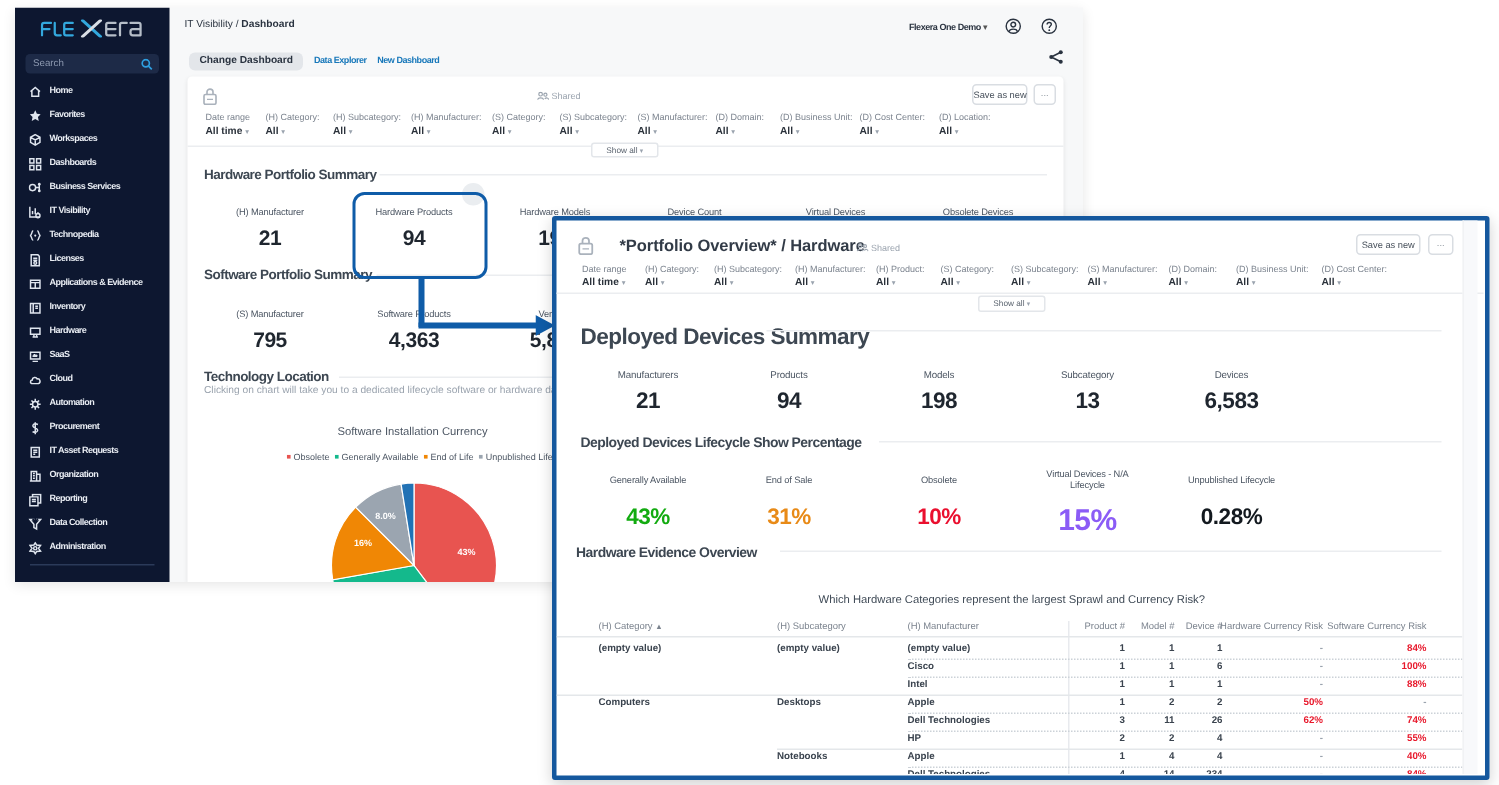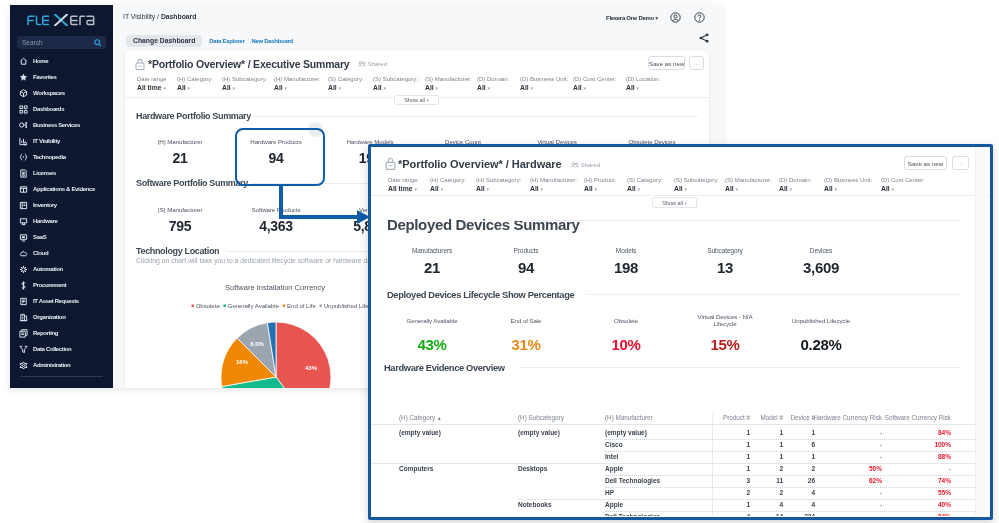--- a/index.html
+++ b/index.html
@@ -73,21 +73,20 @@
           <circle cx="9.8" cy="9.8" r="1.6" fill="#2a3340"></circle>
           <path d="M2.2,6 L9.8,2.2 M2.2,6 L9.8,9.8" stroke="#2a3340" stroke-width="1.3"></path>
         </svg>
     </div>
     <div id="maincard">
       <svg style="position:absolute;left:10px;top:7px" width="10" height="12" viewBox="0 0 10 12">
           <rect x="1" y="5" width="8" height="6.5" rx="1" fill="none" stroke="#aab2bc" stroke-width="1.1"></rect>
           <path d="M3,5 L3,3.2 C3,0.8 7,0.8 7,3.2 L7,5" fill="none" stroke="#aab2bc" stroke-width="1.1"></path>
           <path d="M3,8.2 L7,8.2" stroke="#aab2bc" stroke-width="0.8"></path>
         </svg>
-      <div class="dash-title">*Portfolio Overview* / Executive Summary</div>
       <div class="shared" style="left:233px;top:10px"><svg width="8" height="6" viewBox="0 0 10 7" style="vertical-align:-1px">
             <circle cx="3" cy="2" r="1.5" fill="none" stroke="#9aa3ae"></circle>
             <circle cx="7" cy="2.4" r="1.3" fill="none" stroke="#9aa3ae"></circle>
             <path d="M0.5,6.5 C1,4.5 5,4.5 5.5,6.5 M6.5,6 C7.5,4.6 9.5,5 9.7,6.5" fill="none" stroke="#9aa3ae"></path>
           </svg> Shared</div>
       <div class="btn" style="left:523px;top:5px;width:37px;height:14px;line-height:13px">Save as new</div>
       <div class="btn" style="left:564px;top:5px;width:15px;height:14px;line-height:11px;color:#8e979f">...</div>
       <div class="filters" id="mainfilters" style="top:25px">
           <div class="flt" style="left:12px;top:0">
             <div class="lb">Date range</div>
@@ -361,21 +360,21 @@
   <div class="arr" id="arr-h" style="left:279px; top:215px; width:79px; height:3.5px;"></div>
   <svg id="arr-head" style="position:absolute; left:357px; top:210px;" width="13" height="14">
       <polygon points="0,0 13,7 0,14" fill="#0f5ca8"></polygon>
     </svg>
   <div id="overlay">
     <svg style="position:absolute;left:14px;top:10px" width="11" height="13" viewBox="0 0 10 12">
         <rect x="1" y="5" width="8" height="6.5" rx="1" fill="none" stroke="#aab2bc" stroke-width="1.1"></rect>
         <path d="M3,5 L3,3.2 C3,0.8 7,0.8 7,3.2 L7,5" fill="none" stroke="#aab2bc" stroke-width="1.1"></path>
         <path d="M3,8.2 L7,8.2" stroke="#aab2bc" stroke-width="0.8"></path>
       </svg>
-    <div class="dash-title" style="left:27px;top:11px;font-size:11px;letter-spacing:-0.05px">*Portfolio Overview* / Hardware</div>
+    <div class="dash-title" style="left:42px;top:11px;font-size:11px;letter-spacing:-0.05px">*Portfolio Overview* / Hardware</div>
     <div class="shared" style="left:200px;top:15px"><svg width="8" height="6" viewBox="0 0 10 7" style="vertical-align:-1px">
           <circle cx="3" cy="2" r="1.5" fill="none" stroke="#9aa3ae"></circle>
           <circle cx="7" cy="2.4" r="1.3" fill="none" stroke="#9aa3ae"></circle>
           <path d="M0.5,6.5 C1,4.5 5,4.5 5.5,6.5 M6.5,6 C7.5,4.6 9.5,5 9.7,6.5" fill="none" stroke="#9aa3ae"></path>
         </svg> Shared</div>
     <div class="btn" style="left:533px;top:9px;width:43px;height:14px;line-height:13px">Save as new</div>
     <div class="btn" style="left:581px;top:9px;width:17px;height:14px;line-height:11px;color:#8e979f">...</div>
     <div class="filters" id="ovfilters" style="top:30px">
         <div class="flt" style="left:17px;top:0">
           <div class="lb">Date range</div>
@@ -438,21 +437,21 @@
         <div class="met" style="left:205px;top:100px;width:100px">
           <div class="lb" style="font-size:6.5px">Models</div>
           <div class="vl" style="font-size:15px">198</div>
         </div>
         <div class="met" style="left:304px;top:100px;width:100px">
           <div class="lb" style="font-size:6.5px">Subcategory</div>
           <div class="vl" style="font-size:15px">13</div>
         </div>
         <div class="met" style="left:400px;top:100px;width:100px">
           <div class="lb" style="font-size:6.5px">Devices</div>
-          <div class="vl" style="font-size:15px">3,609</div>
+          <div class="vl" style="font-size:15px">6,583</div>
         </div>
       </div>
     <div class="sect" style="left:16px;top:143px;font-size:9.3px">Deployed Devices Lifecycle Show Percentage</div>
     <div class="rule" style="left:215px;top:147px;width:375px"></div>
     <div id="ovmet2">
         <div class="met" style="left:6px;top:170px;width:110px">
           <div class="lb">Generally Available</div>
         </div>
         <div class="met" style="left:6px;top:184px;width:110px">
           <div class="vl" style="font-size:15px;color:#12ab10">43%</div>
@@ -466,31 +465,32 @@
         <div class="met" style="left:200px;top:170px;width:110px">
           <div class="lb">Obsolete</div>
         </div>
         <div class="met" style="left:200px;top:184px;width:110px">
           <div class="vl" style="font-size:15px;color:#ea0f2e">10%</div>
         </div>
         <div class="met" style="left:299px;top:165.5px;width:110px">
           <div class="lb">Virtual Devices - N/A<br>Lifecycle</div>
         </div>
         <div class="met" style="left:299px;top:184px;width:110px">
-          <div class="vl" style="font-size:15px;color:#b91c1c">15%</div>
+          <div class="vl" style="font-size:20px;color:#8b5cf6">15%</div>
         </div>
         <div class="met" style="left:395px;top:170px;width:110px">
           <div class="lb">Unpublished Lifecycle</div>
         </div>
         <div class="met" style="left:395px;top:184px;width:110px">
           <div class="vl" style="font-size:15px;color:#13191f">0.28%</div>
         </div>
       </div>
     <div class="sect" style="left:13px;top:216px;font-size:9.3px">Hardware Evidence Overview</div>
     <div class="rule" style="left:149px;top:220px;width:441px"></div>
+    <div style="position:absolute;left:150px;top:248px;width:307px;text-align:center;font-size:7.5px;color:#3f4a56">Which Hardware Categories represent the largest Sprawl and Currency Risk?</div>
     <div id="ovtable" style="position:absolute;left:0;top:0;width:618px;height:369px;overflow:hidden">
         <div style="position:absolute;top:267px;left:0;width:604px;height:12px">
           <span style="position:absolute;left:28px;top:0;font-size:6.3px;color:#7b838e">(H) Category <span style="font-size:5px">▲</span></span>
           <span style="position:absolute;left:147px;top:0;font-size:6.3px;color:#7b838e">(H) Subcategory</span>
           <span style="position:absolute;left:234px;top:0;font-size:6.3px;color:#7b838e">(H) Manufacturer</span>
           <span style="position:absolute;left:269px;width:110px;top:0;text-align:right;font-size:6.3px;color:#7b838e">Product #</span>
           <span style="position:absolute;left:302px;width:110px;top:0;text-align:right;font-size:6.3px;color:#7b838e">Model #</span>
           <span style="position:absolute;left:334px;width:110px;top:0;text-align:right;font-size:6.3px;color:#7b838e">Device #</span>
           <span style="position:absolute;left:401px;width:110px;top:0;text-align:right;font-size:6.3px;color:#7b838e">Hardware Currency Risk</span>
           <span style="position:absolute;left:470px;width:110px;top:0;text-align:right;font-size:6.3px;color:#7b838e">Software Currency Risk</span>

